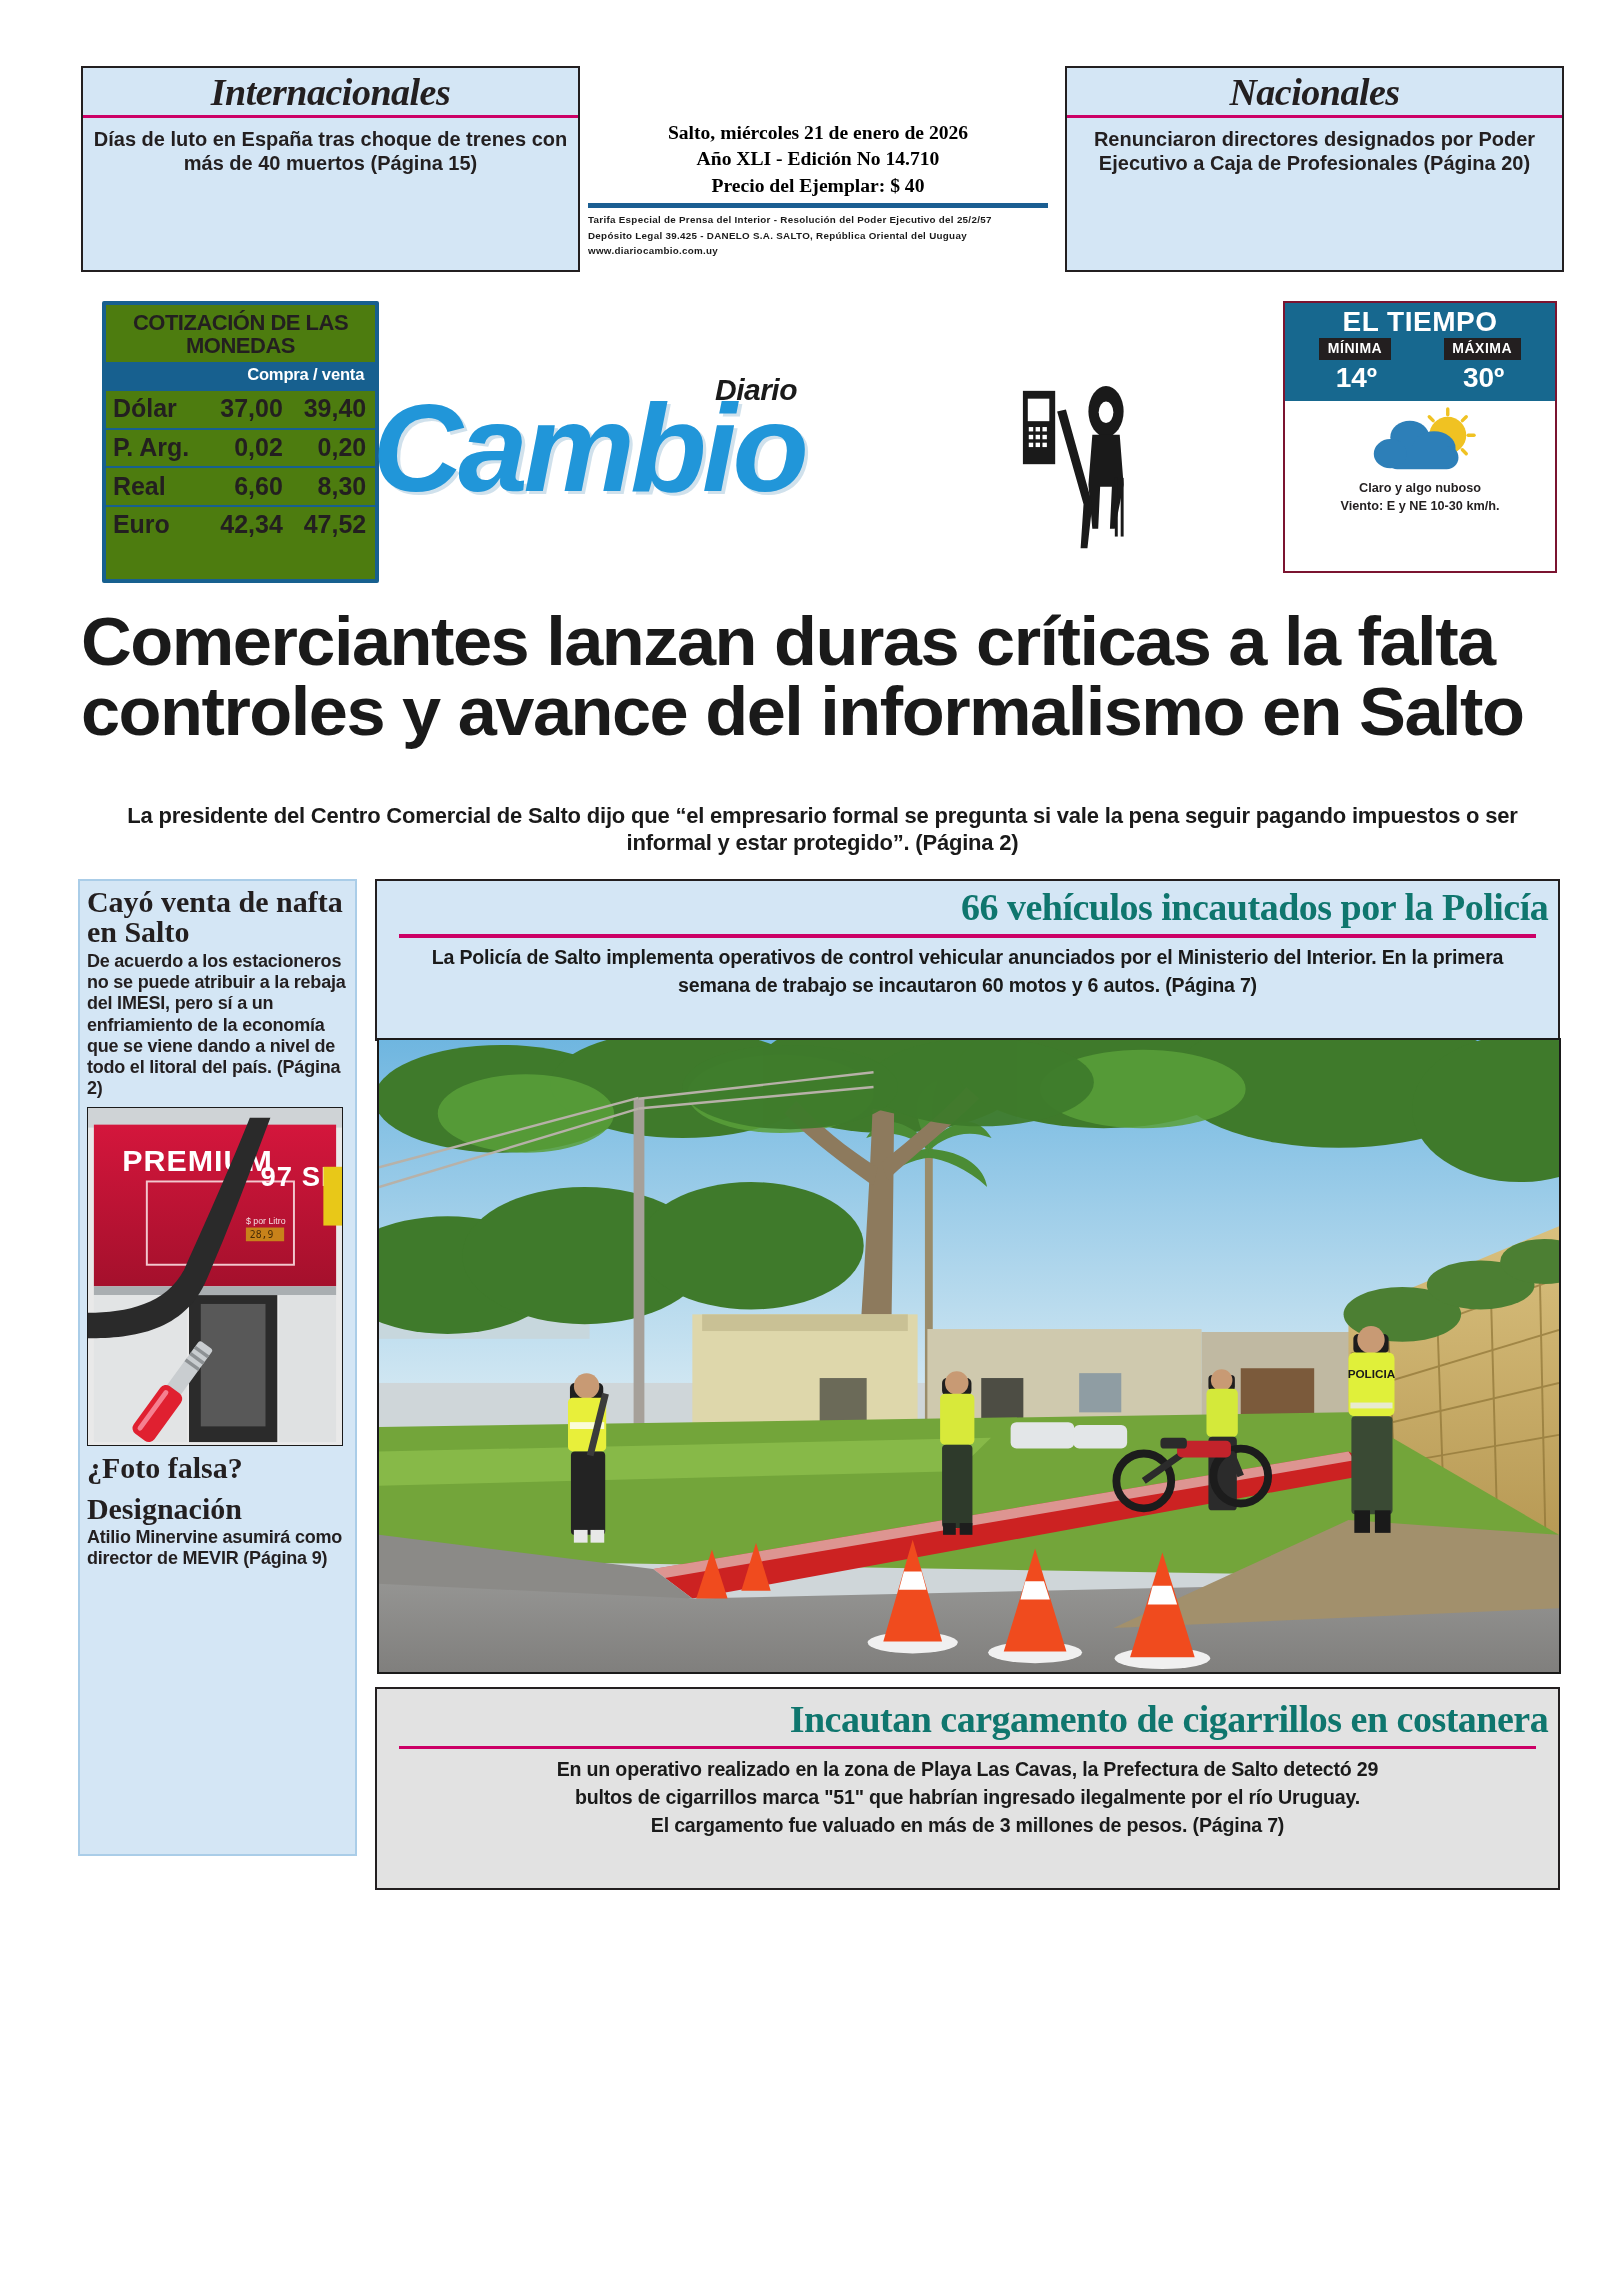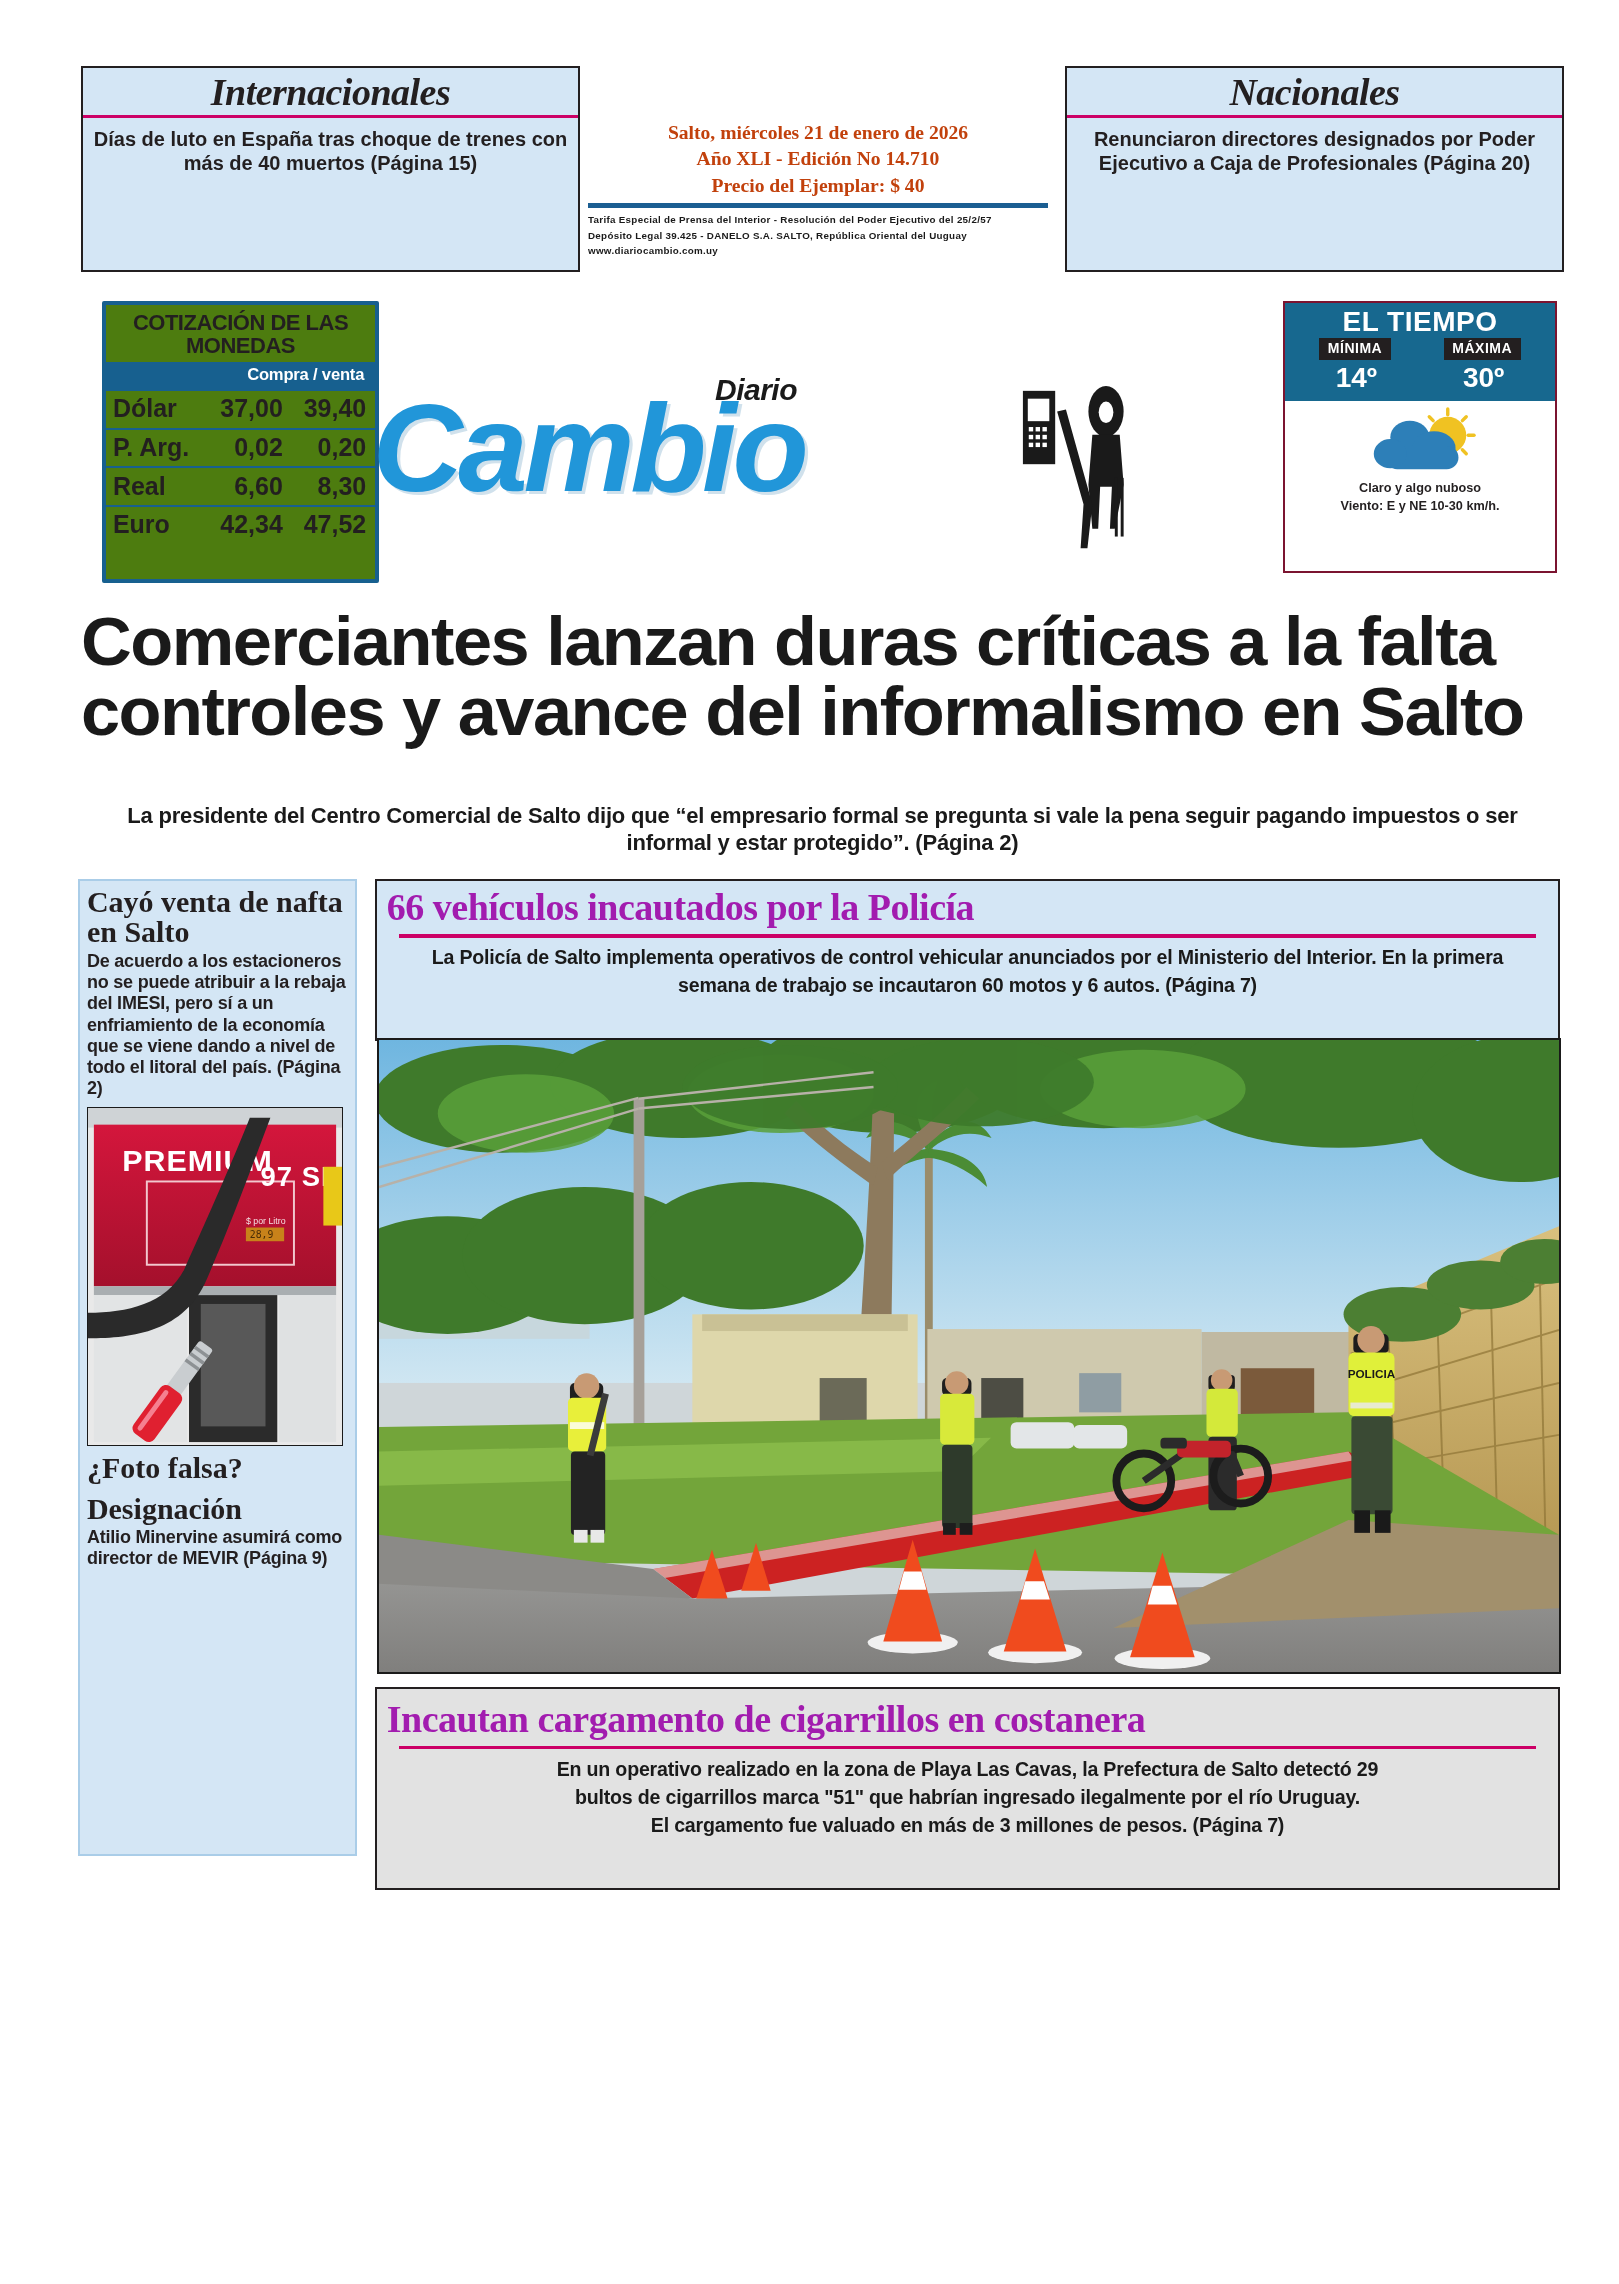--- a/index.html
+++ b/index.html
@@ -39,21 +39,21 @@
     color:#231f20;
     padding:8.8px 6.9px 3.9px 6.9px;
   }
 
   
   .mh-line{
     font-family:"Liberation Serif",serif;
     font-weight:bold;
     font-size:19.6px;
     text-align:center;
-    color:#c2410c;
+    color:#000000;
     line-height:1.35;
   }
   .mh-blue-rule{height:4.4px;background:#1b5e92;margin:3.9px 0 4.9px 0;}
   .mh-small{
     font-family:"Liberation Sans",sans-serif;
     font-weight:bold;
     font-size:9.8px;
     text-align:left;
     color:#1a1a1a;
     line-height:1.55;
@@ -176,21 +176,21 @@
 
   
   .artbox{
     box-sizing:border-box;
     border:2.4px solid #231f20;
     background:#d4e6f5;
     padding:6.9px 9.8px 3.9px 9.8px;
   }
   .art-h{
     font-family:"Liberation Serif",serif;font-weight:bold;
-    font-size:38px;text-align:left;color:#a21caf;
+    font-size:38px;text-align:right;color:#0f766e;
     letter-spacing:-0.5px;line-height:1.05;
   }
   .art-rule{height:3.9px;background:#cc0066;margin:5.9px 12.7px 6.9px 12.7px;}
   .art-p{
     font-family:"Liberation Sans Narrow","Liberation Sans",sans-serif;
     font-weight:bold;font-size:19.6px;line-height:1.42;
     text-align:center;color:#1a1a1a;letter-spacing:-0.2px;
   }
   .greybox{background:#e2e2e2;border:2.4px solid #231f20;}
 

